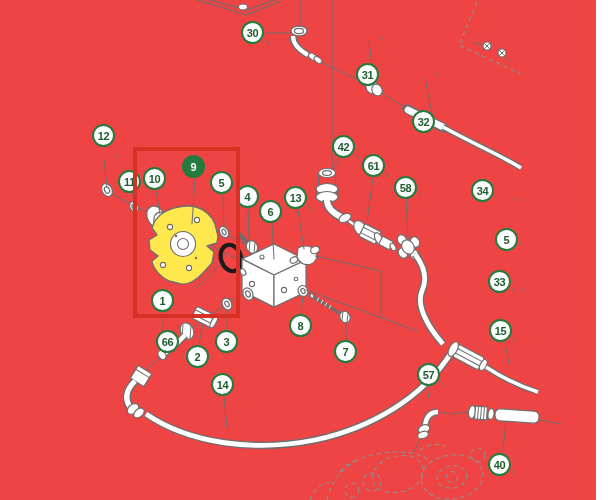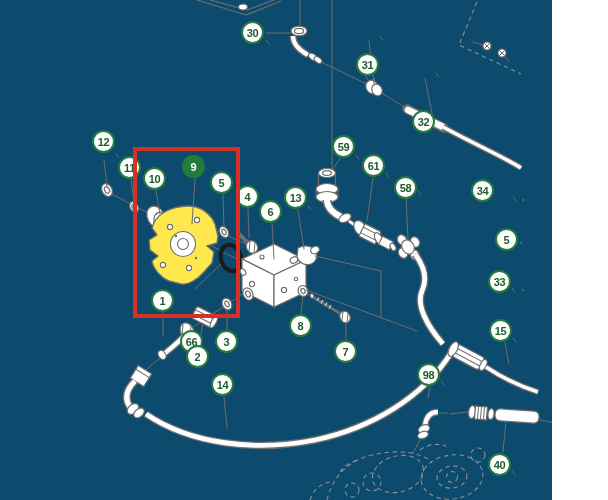--- a/index.html
+++ b/index.html
@@ -1,17 +1,17 @@
 <!DOCTYPE html>
 <html style="--callout-green: #257a3e; --callout-text: #1d5c2d; --callout-filled-text: #ffffff; --highlight-red: #d93025; --part-yellow: #ffe84d; --line-gray: #6e6e6e; --oring-black: #1b1b1b;"><head>
 <meta charset="utf-8">
 <style>
   html,body{margin:0;padding:0;}
   body{font-family:"Liberation Sans",sans-serif;background:#ffffff;}
-  .stage{position:relative;width:552px;height:500px;background:#0c4a6e;overflow:hidden;}
+  .stage{position:relative;width:596px;height:500px;background:#ef4444;overflow:hidden;}
   .stage svg{position:absolute;left:0;top:0;}
 
   
   .ln{fill:none;stroke:var(--line-gray,#6e6e6e);stroke-width:1.2px;stroke-linecap:round;stroke-linejoin:round;}
   .thin{stroke-width:1px;}
   .fw{fill:#fff;stroke:var(--line-gray,#6e6e6e);stroke-width:1.2px;}
   .hole{fill:#fff;stroke:var(--line-gray,#6e6e6e);stroke-width:1.1px;}
   .dash{fill:none;stroke:#8f8f8f;stroke-width:1.1px;stroke-dasharray:4.5,3.5;}
   .to{fill:none;stroke:var(--line-gray,#6e6e6e);}
   .ti{fill:none;stroke:#fff;}
@@ -313,43 +313,43 @@
 
       <path class="ln thin" d="M266,40 L269,44 M380,36 L383,40 M436,73 L439,77 M116,154 L119,157 M356,155 L359,159 M386,173 L389,177 M418,191 L421,195 M513,197 L516,201 M512,288 L515,292 M513,338 L516,342 M441,381 L444,385 M512,471 L515,475 M308,206 L311,210"></path>
       <circle cx="523" cy="200" r="1" fill="#6e6e6e"></circle>
       <circle cx="521" cy="243" r="1" fill="#6e6e6e"></circle>
       <circle cx="523" cy="290" r="1" fill="#6e6e6e"></circle>
     </g>
   </svg>
 
   <div class="callout-layer" style="position:absolute;left:0;top:0;width:608px;height:500px;">
       <div class="callout" style="left: 253px; top: 33px;">30</div>
-      <div class="callout" style="left: 368px; top: 17px; margin-top: 36px;">31</div>
+      <div class="callout" style="left: 368px; top: 27px; margin-top: 36px;">31</div>
       <div class="callout" style="left: 424px; top: 66px; margin-top: 44px;">32</div>
-      <div class="callout" style="left: 104px; top: 142px; text-align: center;">12</div>
-      <div class="callout" style="left: 130px; top: 168px; text-align: right;">11</div>
+      <div class="callout" style="left: 104px; top: 136px; text-align: center;">12</div>
+      <div class="callout" style="left: 130px; top: 182px; text-align: right;">11</div>
       <div class="callout" style="left: 155px; top: 179px; text-align: right;">10</div>
       <div class="callout filled" style="left: 194px; top: 167px;">9</div>
       <div class="callout" style="left: 222px; top: 183px;">5</div>
       <div class="callout" style="left: 248px; top: 197px;">4</div>
       <div class="callout" style="left: 271px; top: 212px;">6</div>
       <div class="callout" style="left: 296px; top: 198px; text-align: center;">13</div>
-      <div class="callout" style="left: 344px; top: 147px;">59</div>
+      <div class="callout" style="left: 344px; top: 147px;">42</div>
       <div class="callout" style="left: 374px; top: 166px;">61</div>
       <div class="callout" style="left: 406px; top: 188px;">58</div>
       <div class="callout" style="left: 483px; top: 191px;">34</div>
       <div class="callout" style="left: 507px; top: 240px;">5</div>
       <div class="callout" style="left: 500px; top: 282px;">33</div>
       <div class="callout" style="left: 501px; top: 331px;">15</div>
-      <div class="callout" style="left: 192px; top: 283px; margin-top: 47px;">66</div>
+      <div class="callout" style="left: 168px; top: 283px; margin-top: 47px;">66</div>
       <div class="callout" style="left: 163px; top: 301px;">1</div>
       <div class="callout" style="left: 198px; top: 357px;">2</div>
       <div class="callout" style="left: 227px; top: 342px;">3</div>
       <div class="callout" style="left: 301px; top: 326px;">8</div>
       <div class="callout" style="left: 346px; top: 352px;">7</div>
       <div class="callout" style="left: 223px; top: 385px;">14</div>
-      <div class="callout" style="left: 429px; top: 375px;">98</div>
+      <div class="callout" style="left: 429px; top: 375px;">57</div>
       <div class="callout" style="left: 500px; top: 465px;">40</div>
     </div>
 
   <div class="highlight-box" style="left: 133px; top: 147px; width: 107px; height: 171px;"></div>
 
 </div>
 
 </body></html>

